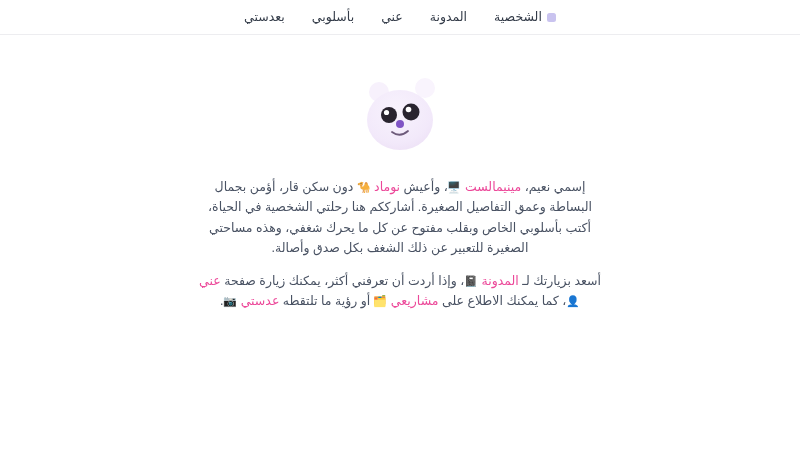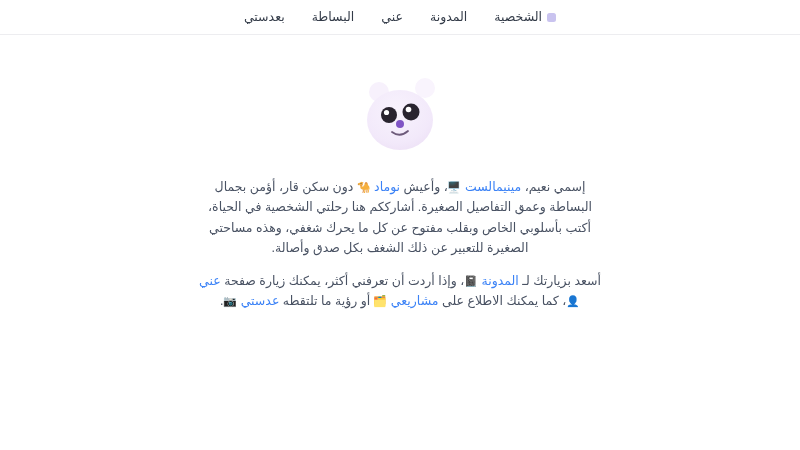--- a/index.html
+++ b/index.html
@@ -48,21 +48,21 @@
   }
   .paragraphs {
     width:402px;
     margin:0 auto;
     font-size:12.5px;
     line-height:1.62;
     color:#495263;
   }
   .paragraphs p { margin-bottom:13px; }
   a.inline-link {
-    color:#3b82f6;
+    color:#ec4899;
     text-decoration:none;
     font-weight:500;
   }
   .inline-emoji {
     font-size:11px;
     line-height:1;
   }
 </style>
 </head>
 <body>
@@ -72,21 +72,21 @@
       <span class="nav-icon"></span>
       <span>الشخصية</span>
     </a>
     <a href="#" class="nav-item">
       <span>المدونة</span>
     </a>
     <a href="#" class="nav-item">
       <span>عني</span>
     </a>
     <a href="#" class="nav-item">
-      <span>البساطة</span>
+      <span>بأسلوبي</span>
     </a>
     <a href="#" class="nav-item">
       <span>بعدستي</span>
     </a>
   </nav>
 
 <main class="content">
 
   <div class="avatar-wrap">
     <svg viewBox="0 0 92 80" width="92" height="80">

